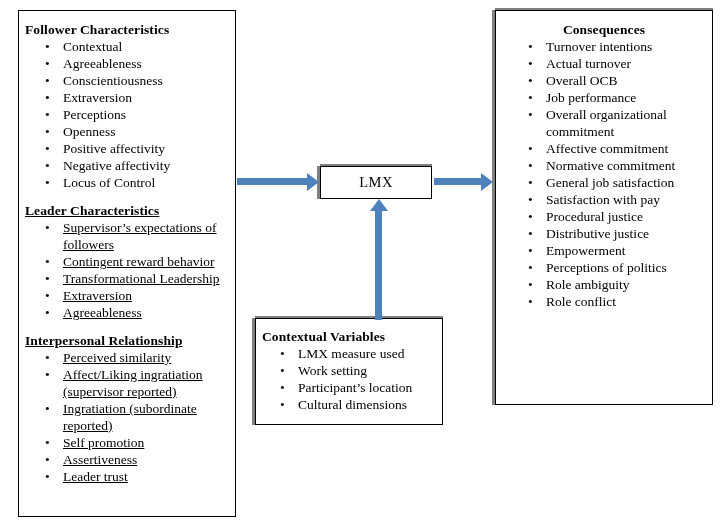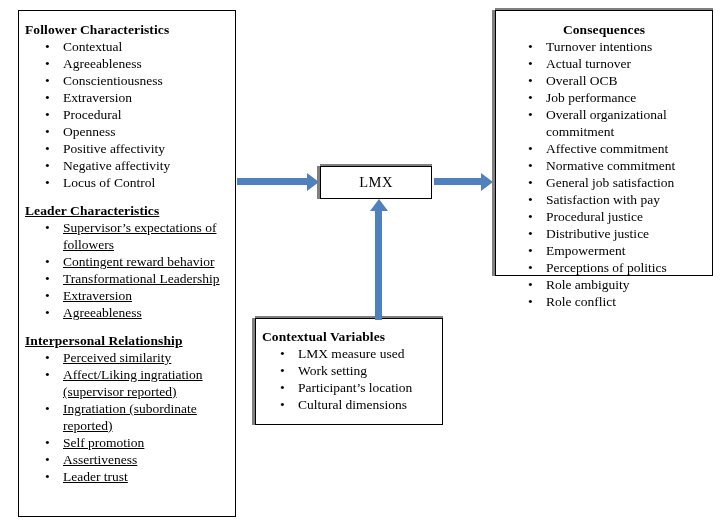--- a/index.html
+++ b/index.html
@@ -71,21 +71,21 @@
     width: 218px;
     height: 507px;
     padding: 10px 6px 6px 6px;
   }
 
   
   #box-consequences {
     left: 495px;
     top: 10px;
     width: 218px;
-    height: 266px;
+    height: 395px;
     padding: 10px 6px 6px 6px;
   }
   #box-consequences ul.bullets > li { padding-left: 44px; }
   #box-consequences ul.bullets > li .bullet-dot { left: 26px; }
 
   
   #box-lmx {
     left: 320px;
     top: 166px;
     width: 112px;
@@ -152,21 +152,21 @@
 
   <div class="box" id="box-antecedents">
 
     <div class="group">
       <div class="group-head">Follower Characteristics</div>
       <ul class="bullets">
         <li><span class="bullet-dot">•</span><span>Contextual</span></li>
         <li><span class="bullet-dot">•</span><span>Agreeableness</span></li>
         <li><span class="bullet-dot">•</span><span>Conscientiousness</span></li>
         <li><span class="bullet-dot">•</span><span>Extraversion</span></li>
-        <li><span class="bullet-dot">•</span><span>Procedural</span></li>
+        <li><span class="bullet-dot">•</span><span>Perceptions</span></li>
         <li><span class="bullet-dot">•</span><span>Openness</span></li>
         <li><span class="bullet-dot">•</span><span>Positive affectivity</span></li>
         <li><span class="bullet-dot">•</span><span>Negative affectivity</span></li>
         <li><span class="bullet-dot">•</span><span>Locus of Control</span></li>
       </ul>
     </div>
 
     <div class="group">
       <div class="group-head">Leader Characteristics</div>
       <ul class="bullets">

